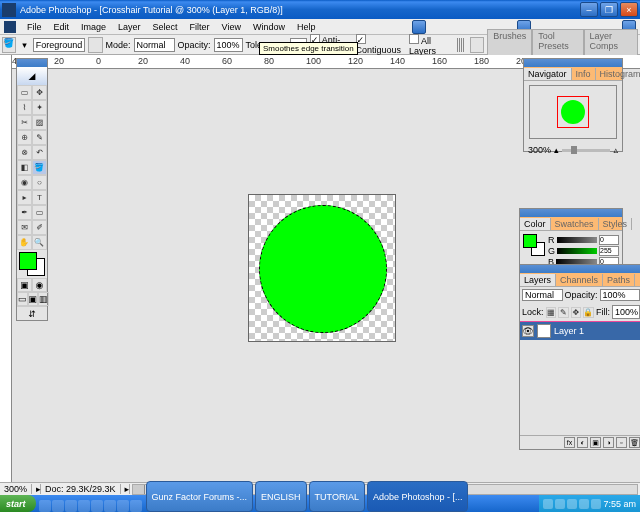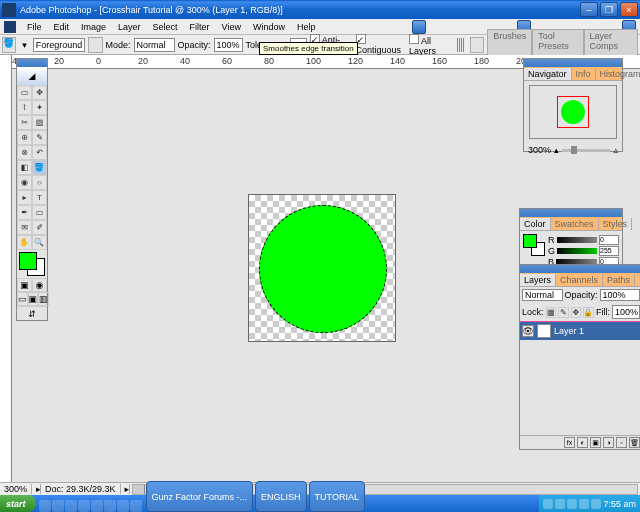--- a/index.html
+++ b/index.html
@@ -331,20 +331,23 @@
     </div>
   <div class="task">
       <span>Gunz Factor Forums -...</span>
     </div>
   <div class="task">
       <span>ENGLISH</span>
     </div>
   <div class="task">
       <span>TUTORIAL</span>
     </div>
+  <div class="task active">
+      <span>Adobe Photoshop - [...</span>
+    </div>
   <div class="tray">
     <div class="ti"></div>
       <div class="ti"></div>
       <div class="ti"></div>
       <div class="ti"></div>
       <div class="ti"></div>
     <span>7:55 am</span>
   </div>
 </div>
 

